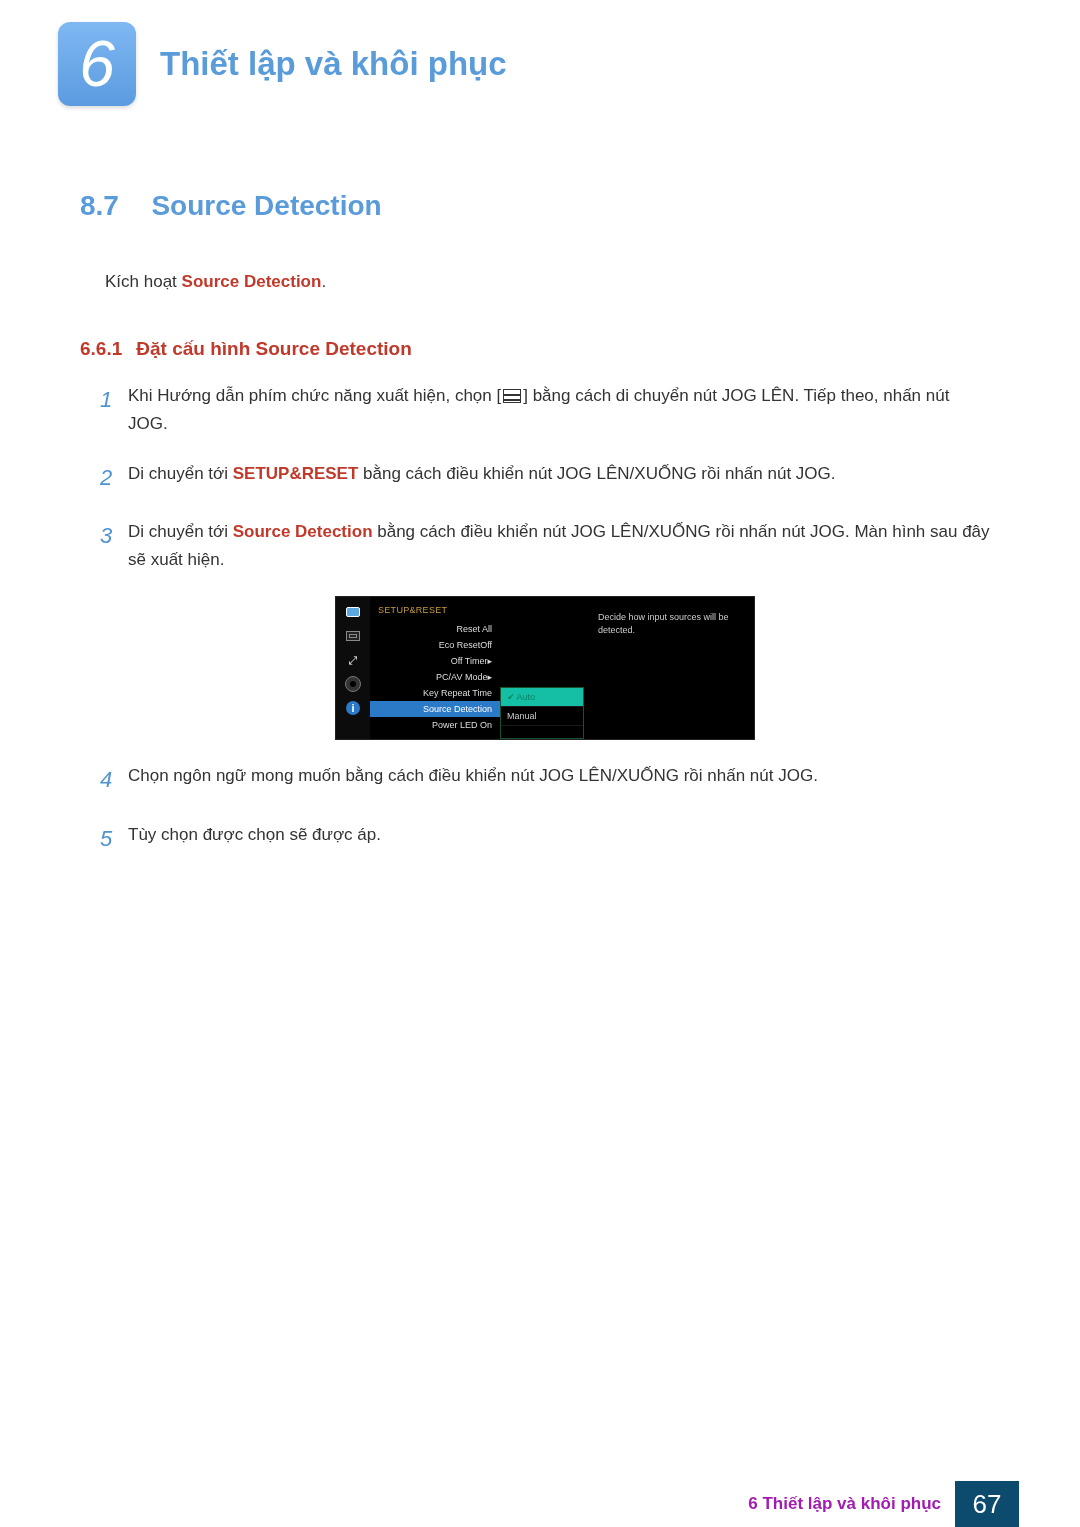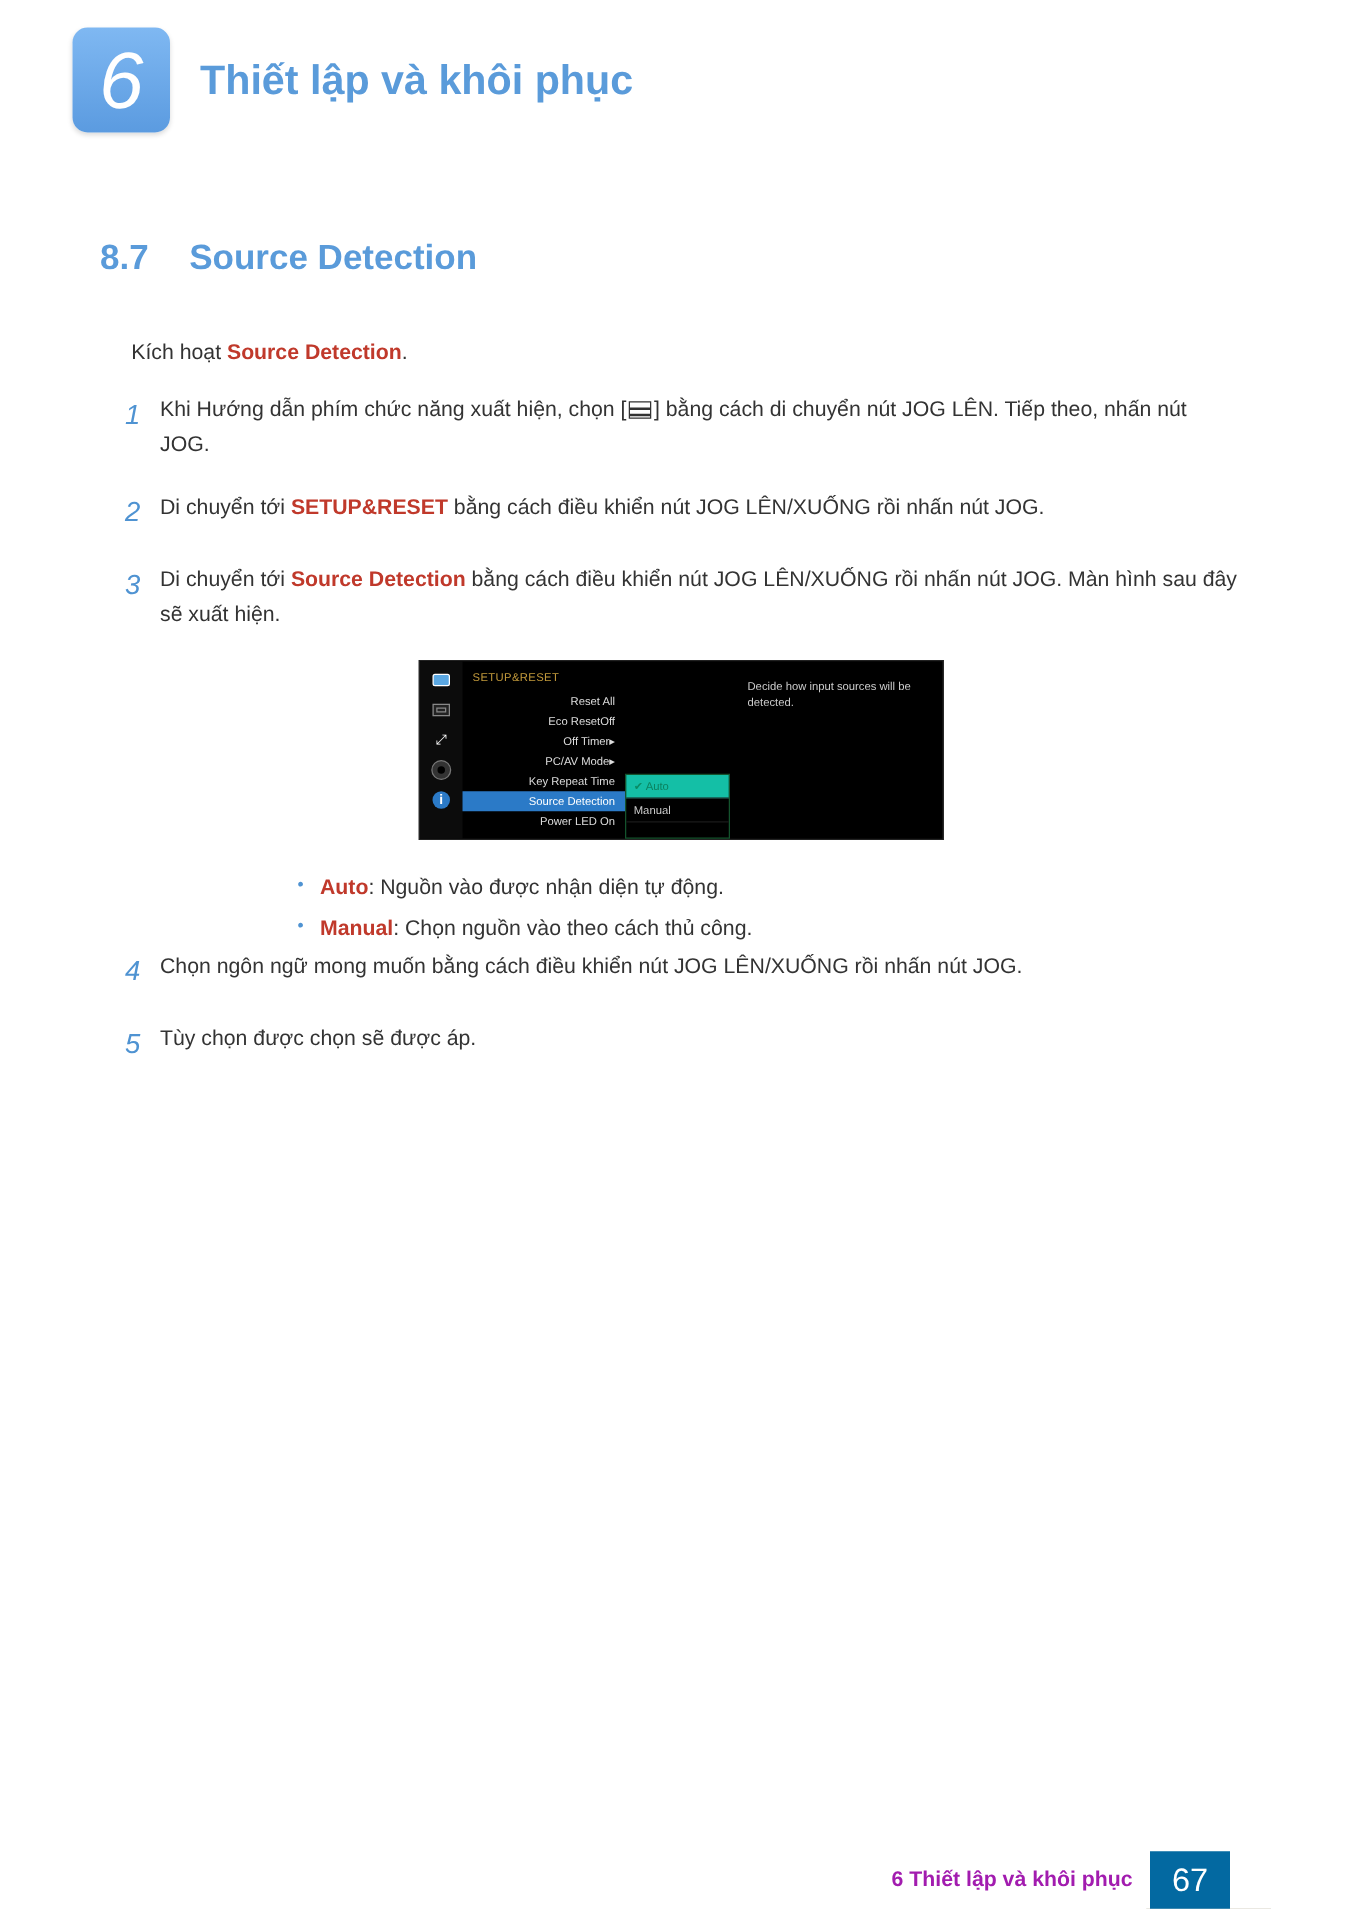--- a/index.html
+++ b/index.html
@@ -123,23 +123,23 @@
   .bullets li { list-style:none; font-size:17px; line-height:1.9; position:relative; padding-left:18px;}
   .bullets li:before{ content:"•"; color:#4f93d2; position:absolute; left:0; font-size:14px;}
   .bullets b { color:#c0392b; font-weight:bold;}
 
   .footer {
     position:absolute; bottom:0; left:0; right:0; height:46px;
     display:flex; justify-content:flex-end; align-items:center;
   }
   .footer-title { font-size:17px; font-weight:bold; color:#a21caf; margin-right:14px;}
   .footer-page {
-    width:64px; height:46px; background:#0369a1; color:#fff; font-size:26px;
+    width:64px; height:46px; background:#0c4a6e; color:#fff; font-size:26px;
     display:flex; align-items:center; justify-content:center; font-weight:400;
-    margin-right:96px;
+    margin-right:61px;
   }
 </style>
 </head>
 <body>
 
 <div class="vstripe"></div>
 
 <div class="page">
 
   <div class="chapter-header">
@@ -152,20 +152,23 @@
   <div class="section">
     <span class="section-num">8.7</span>
     <span class="section-title">Source Detection</span>
   </div>
 
   <div class="intro-line">
     <span>Kích hoạt </span><span class="strong">Source Detection</span><span>.</span>
   </div>
 
 
+  <div class="subsection">
+    <span class="sub-title"><span class="sub-num">6.6.1</span><span>Đặt cấu hình Source Detection</span></span>
+  </div>
 
   <div class="steps">
     <div class="step">
       <div class="step-num">1</div>
       <div class="step-body">
         <span>Khi Hướng dẫn phím chức năng xuất hiện, chọn [</span><span class="menu-glyph"></span><span>] bằng cách di chuyển nút JOG LÊN. Tiếp theo, nhấn nút JOG.</span>
       </div>
     </div>
     <div class="step">
       <div class="step-num">2</div>
@@ -225,24 +228,20 @@
             </div>
         </div>
         <div class="osd-opt-box">
           <div class="osd-opt sel"><span class="chk">✔</span><span>Auto</span></div>
           <div class="osd-opt">Manual</div>
         </div>
         <div class="osd-desc">Decide how input sources will be detected.</div>
       </div>
     </div>
 
-    <ul class="bullets">
-      <li><b>Auto</b><span>: Nguồn vào được nhận diện tự động.</span></li>
-      <li><b>Manual</b><span>: Chọn nguồn vào theo cách thủ công.</span></li>
-    </ul>
 
     <div class="step">
       <div class="step-num">4</div>
       <div class="step-body">Chọn ngôn ngữ mong muốn bằng cách điều khiển nút JOG LÊN/XUỐNG rồi nhấn nút JOG.</div>
     </div>
     <div class="step">
       <div class="step-num">5</div>
       <div class="step-body">Tùy chọn được chọn sẽ được áp.</div>
     </div>
   </div>

